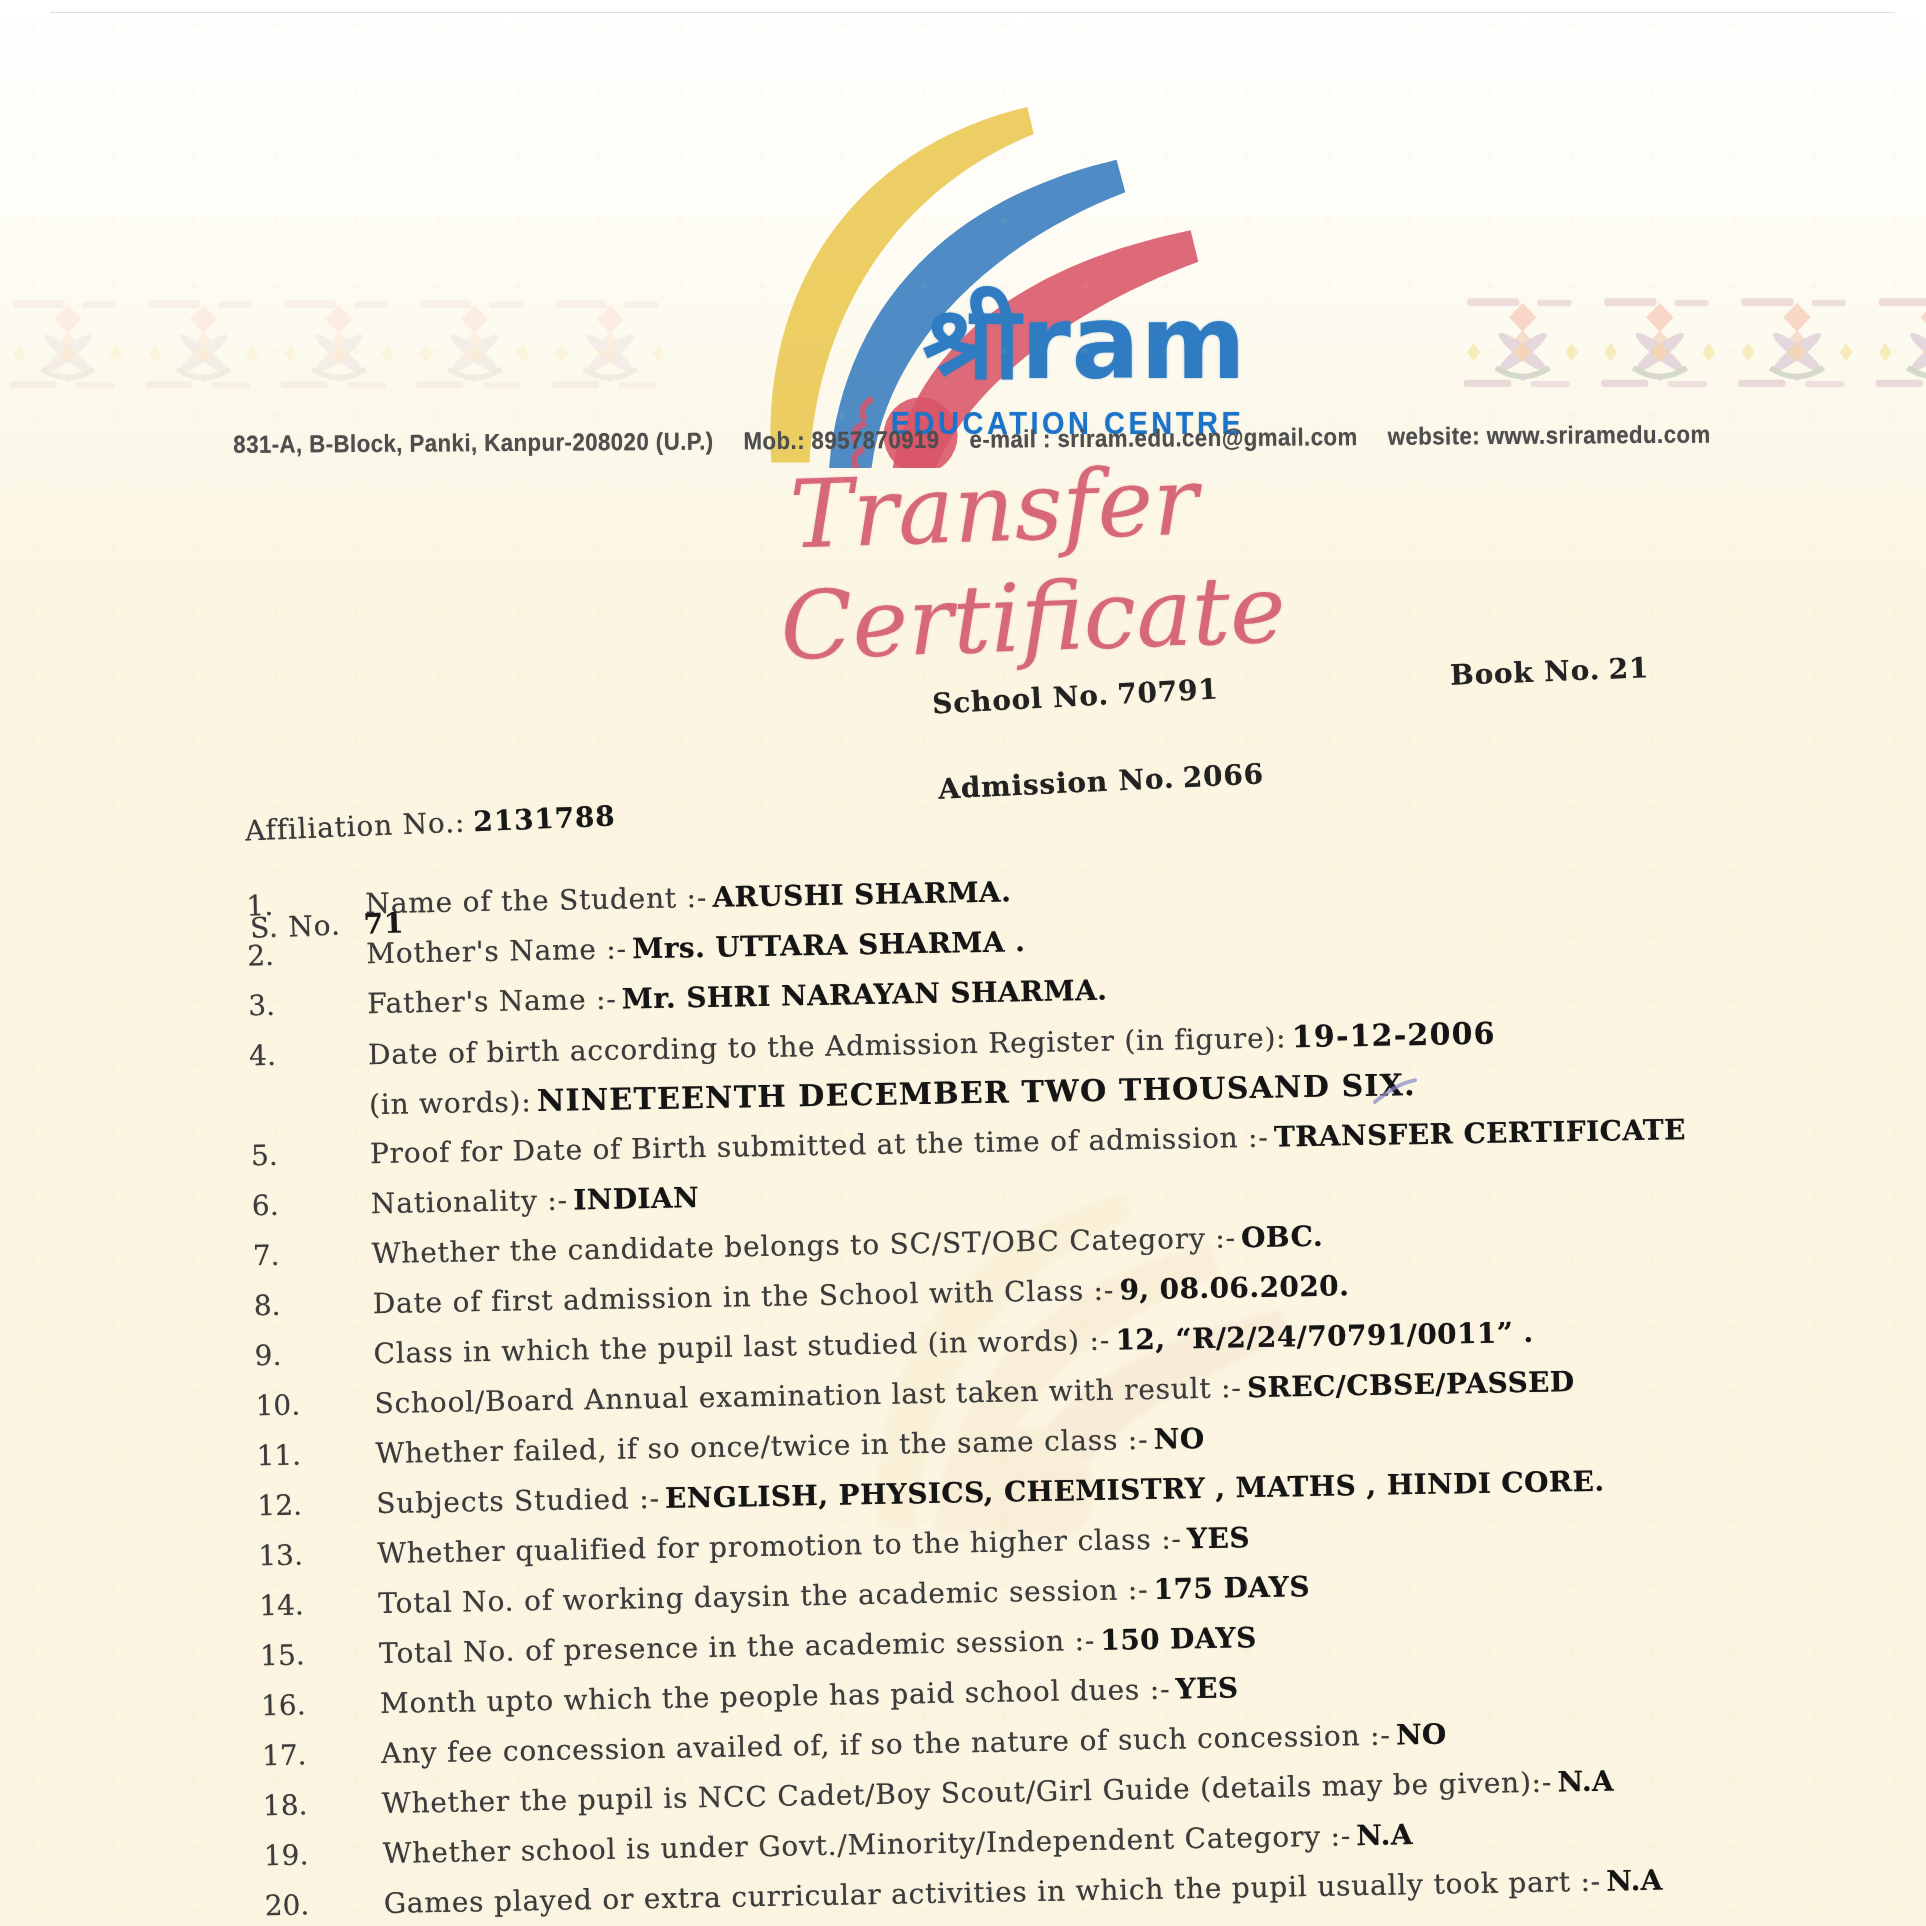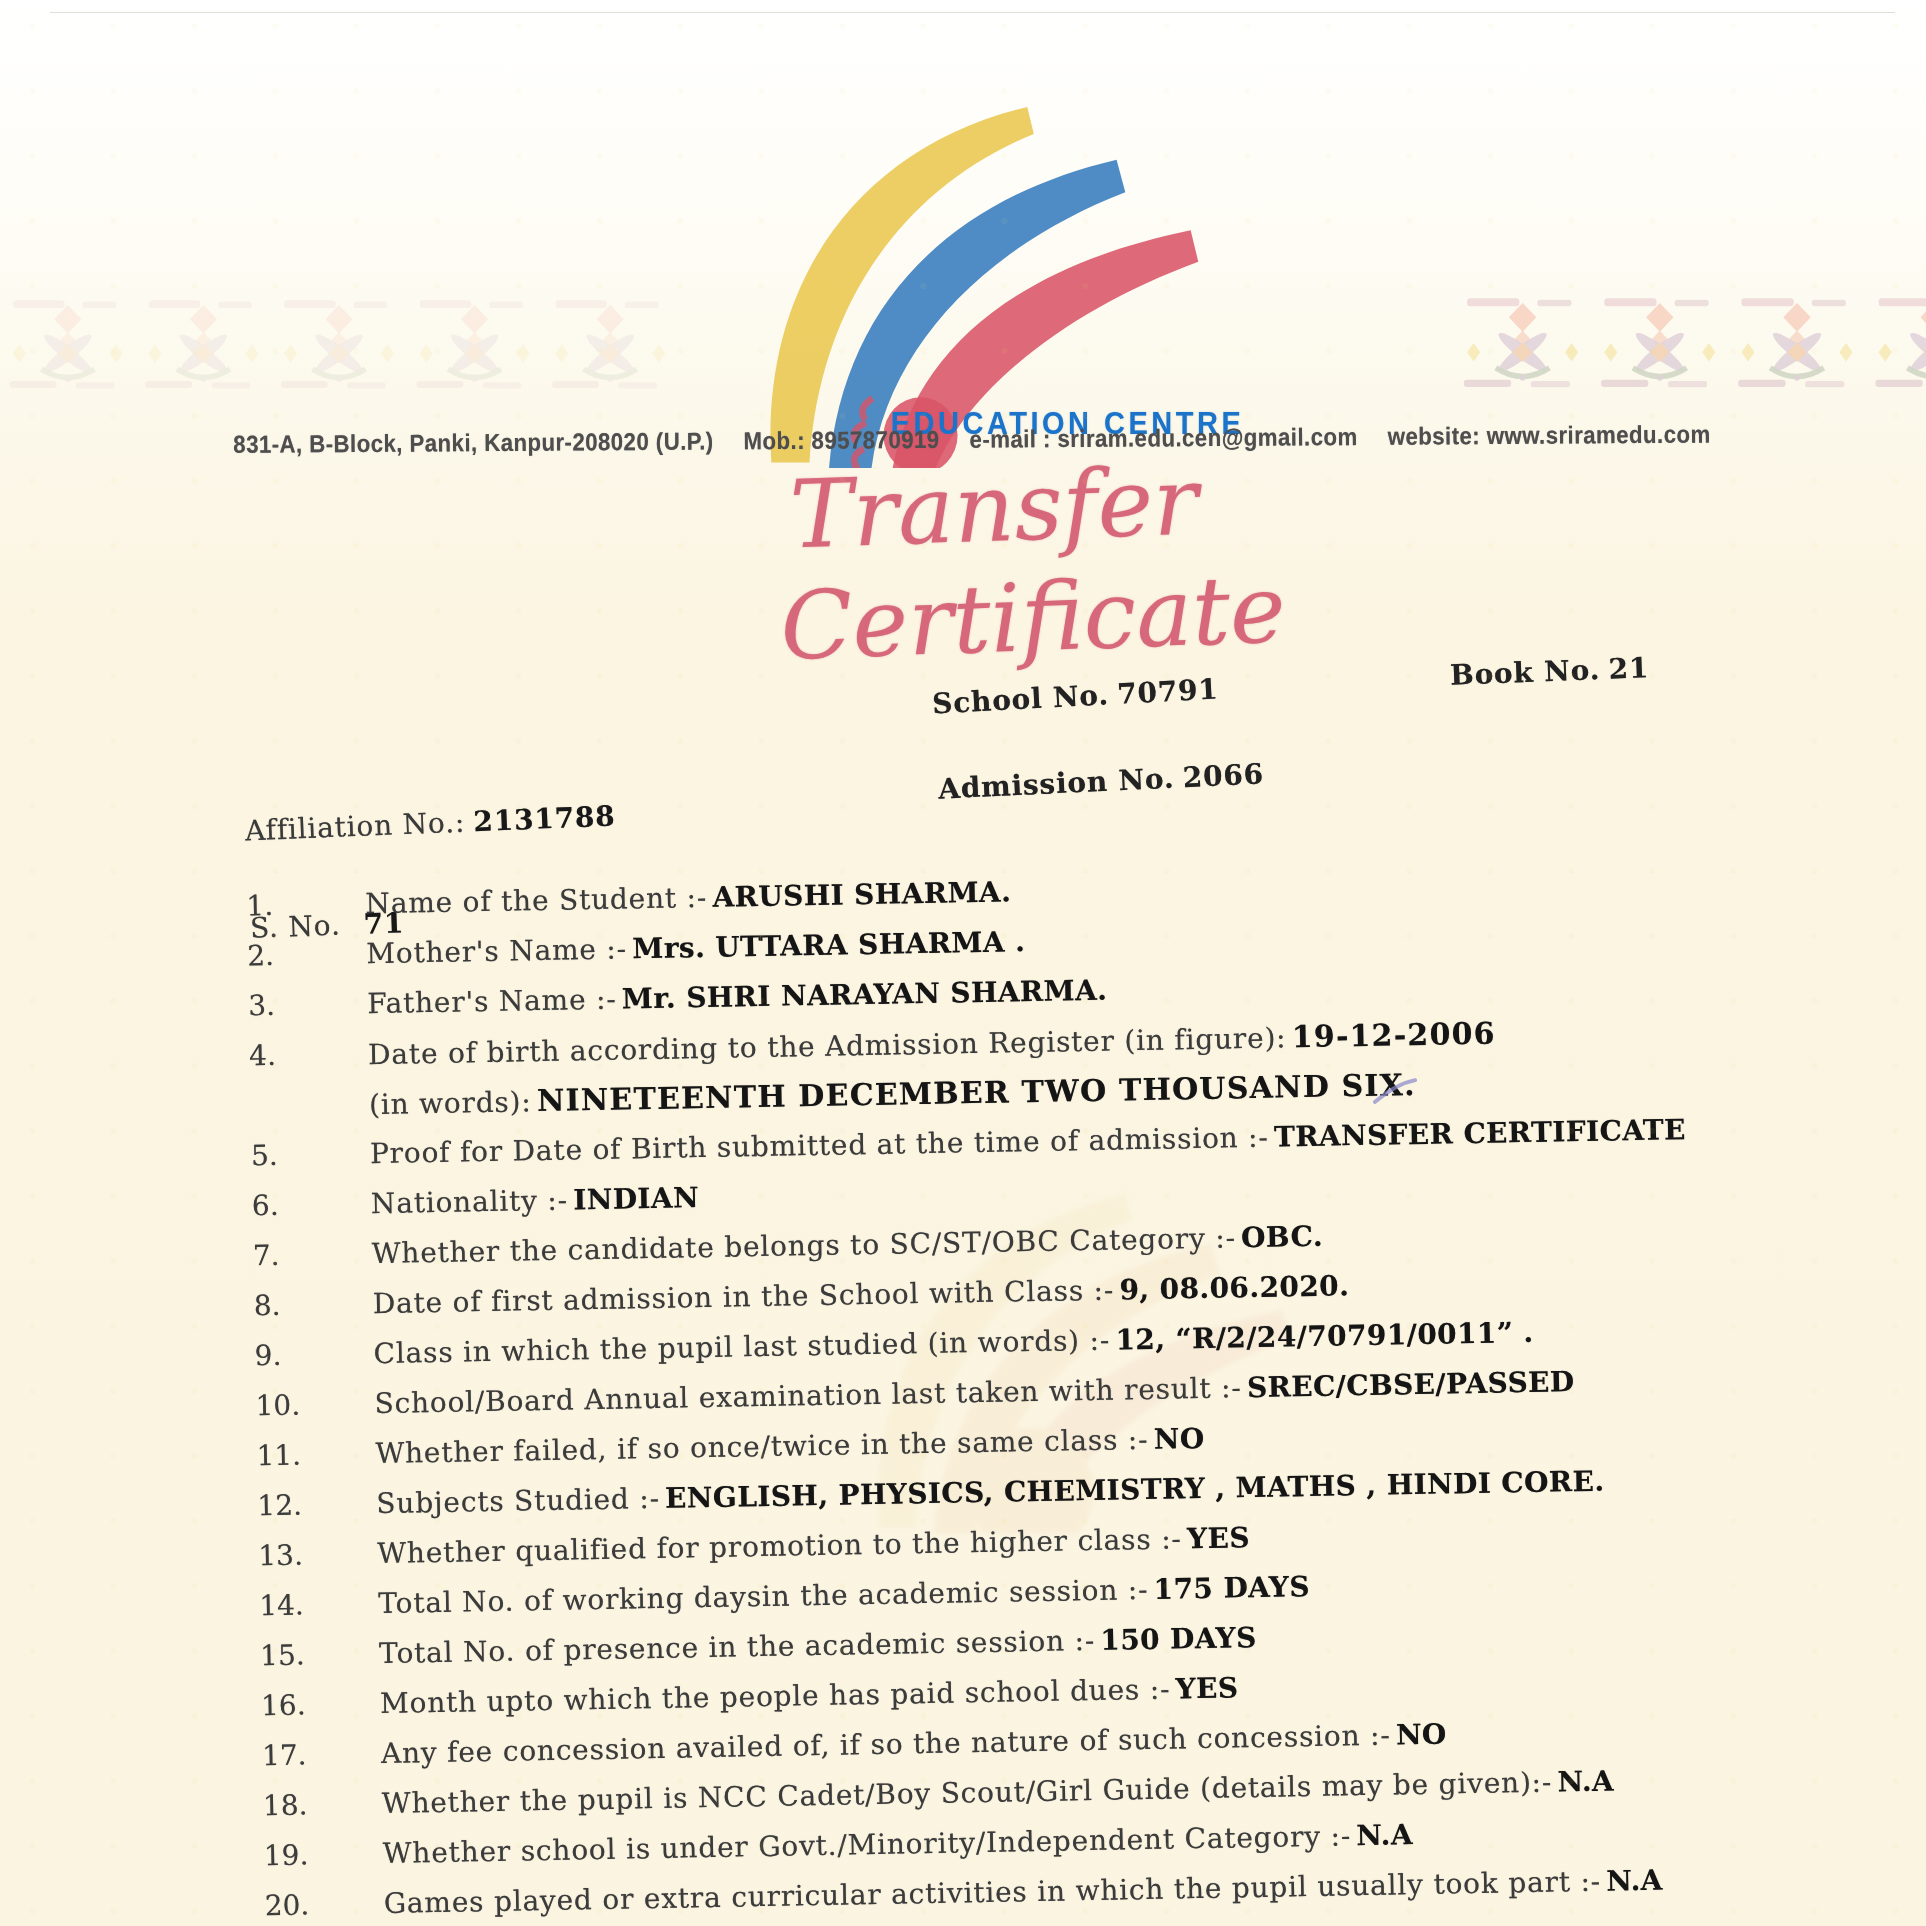--- a/index.html
+++ b/index.html
@@ -107,20 +107,21 @@
     <path d="M 68 330 C 80 192, 170 92, 332 55 L 340 84 C 212 132, 122 222, 107 330 Z" fill="#3c7fc0" opacity=".9"></path>
     <path d="M 126 332 C 145 232, 230 152, 400 118 L 407 146 C 292 187, 196 257, 165 332 Z" fill="#d95468" opacity=".88"></path>
     <circle cx="152" cy="301" r="34" fill="#d95468" opacity=".88"></circle>
     <g stroke="#d95468" stroke-width="6" fill="none" opacity=".8">
       <path d="M 108 268 q -14 8 -7 19"></path>
         <path d="M 102 290 q -15 5 -10 17"></path>
       <path d="M 100 313 q -14 6 -6 18"></path>
         <path d="M 112 332 q -12 9 -3 18"></path>
     </g>
   </svg>
+  <div class="brand">श्रीram</div>
   <div class="brand-sub">EDUCATION CENTRE</div>
 
   <div class="contact">
     <span>831-A, B-Block, Panki, Kanpur-208020 (U.P.)</span>
     <span>Mob.: 8957870919</span>
     <span>e-mail : sriram.edu.cen@gmail.com</span>
     <span>website: www.sriramedu.com</span>
   </div>
 
   <div class="doc-title">

